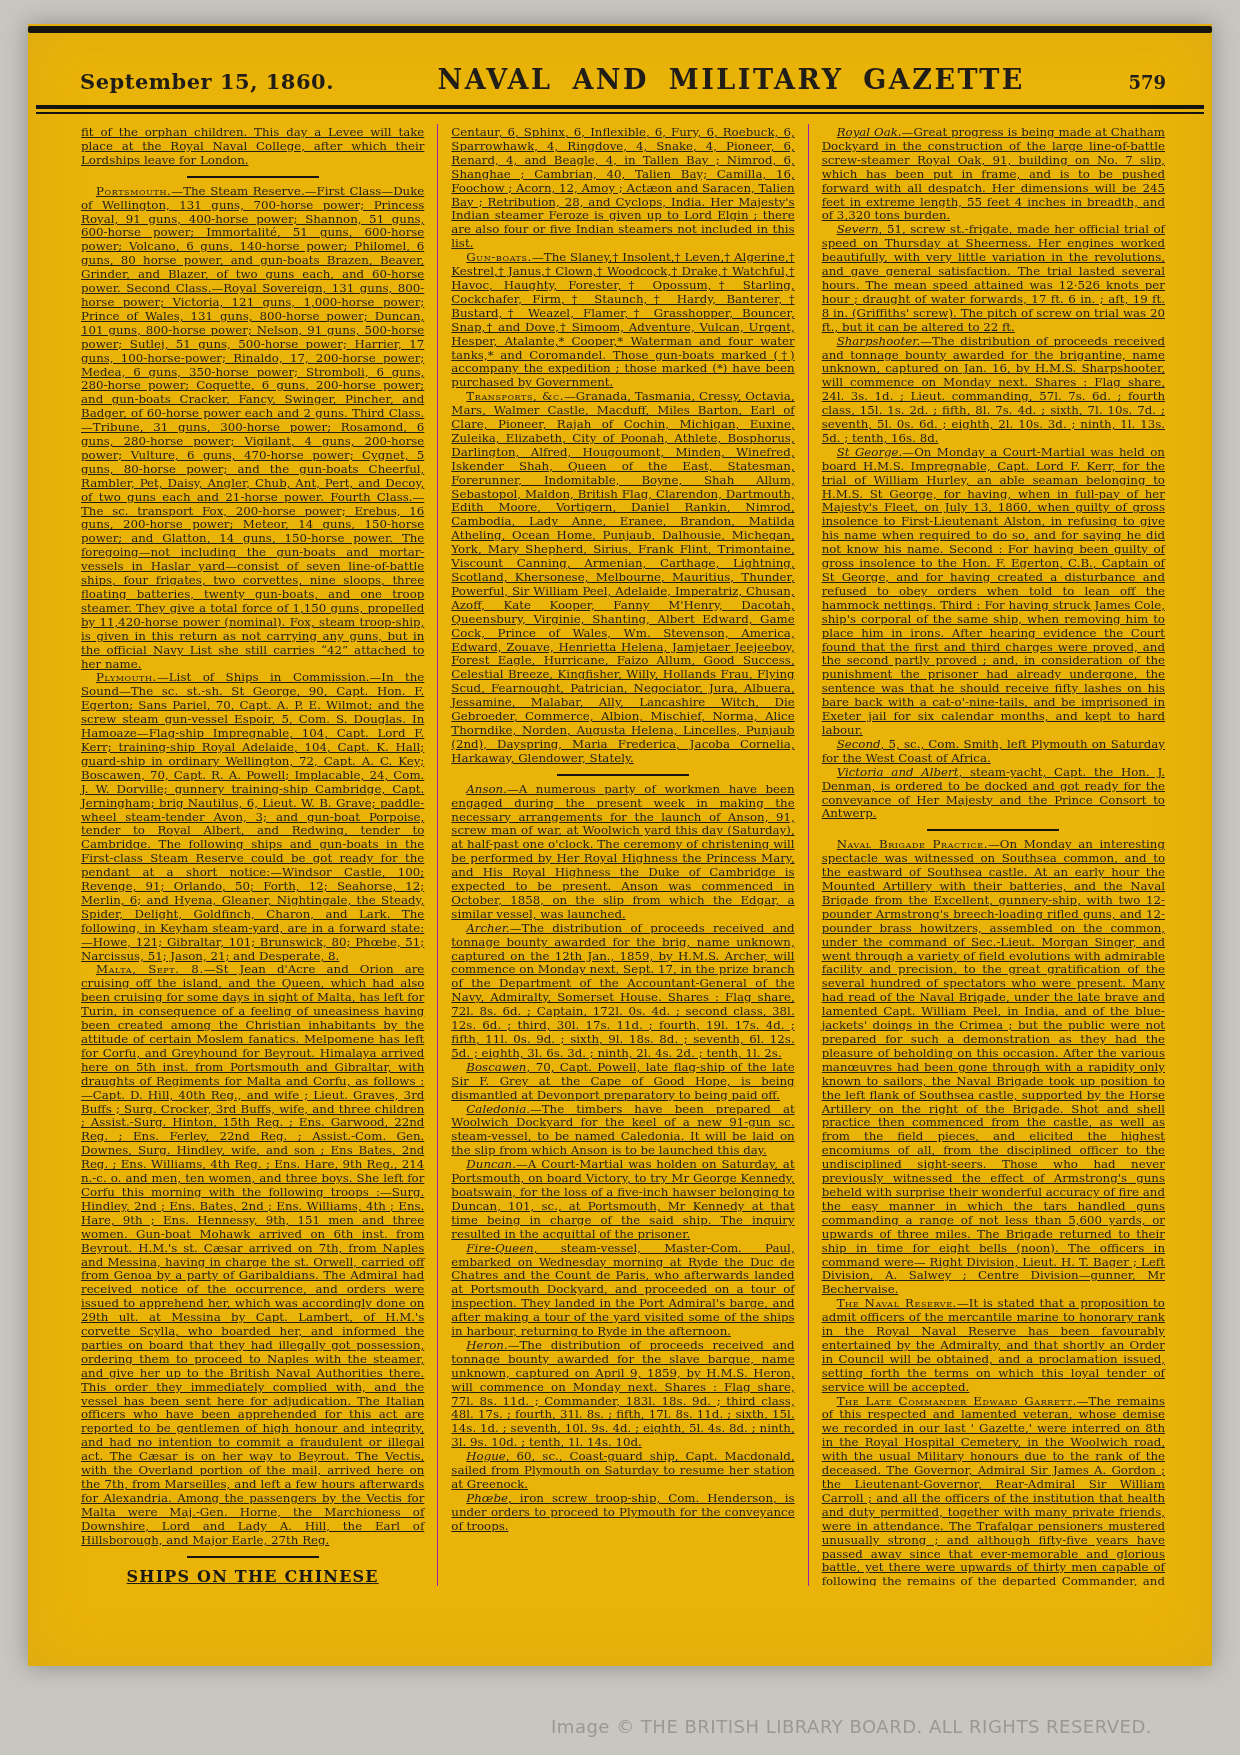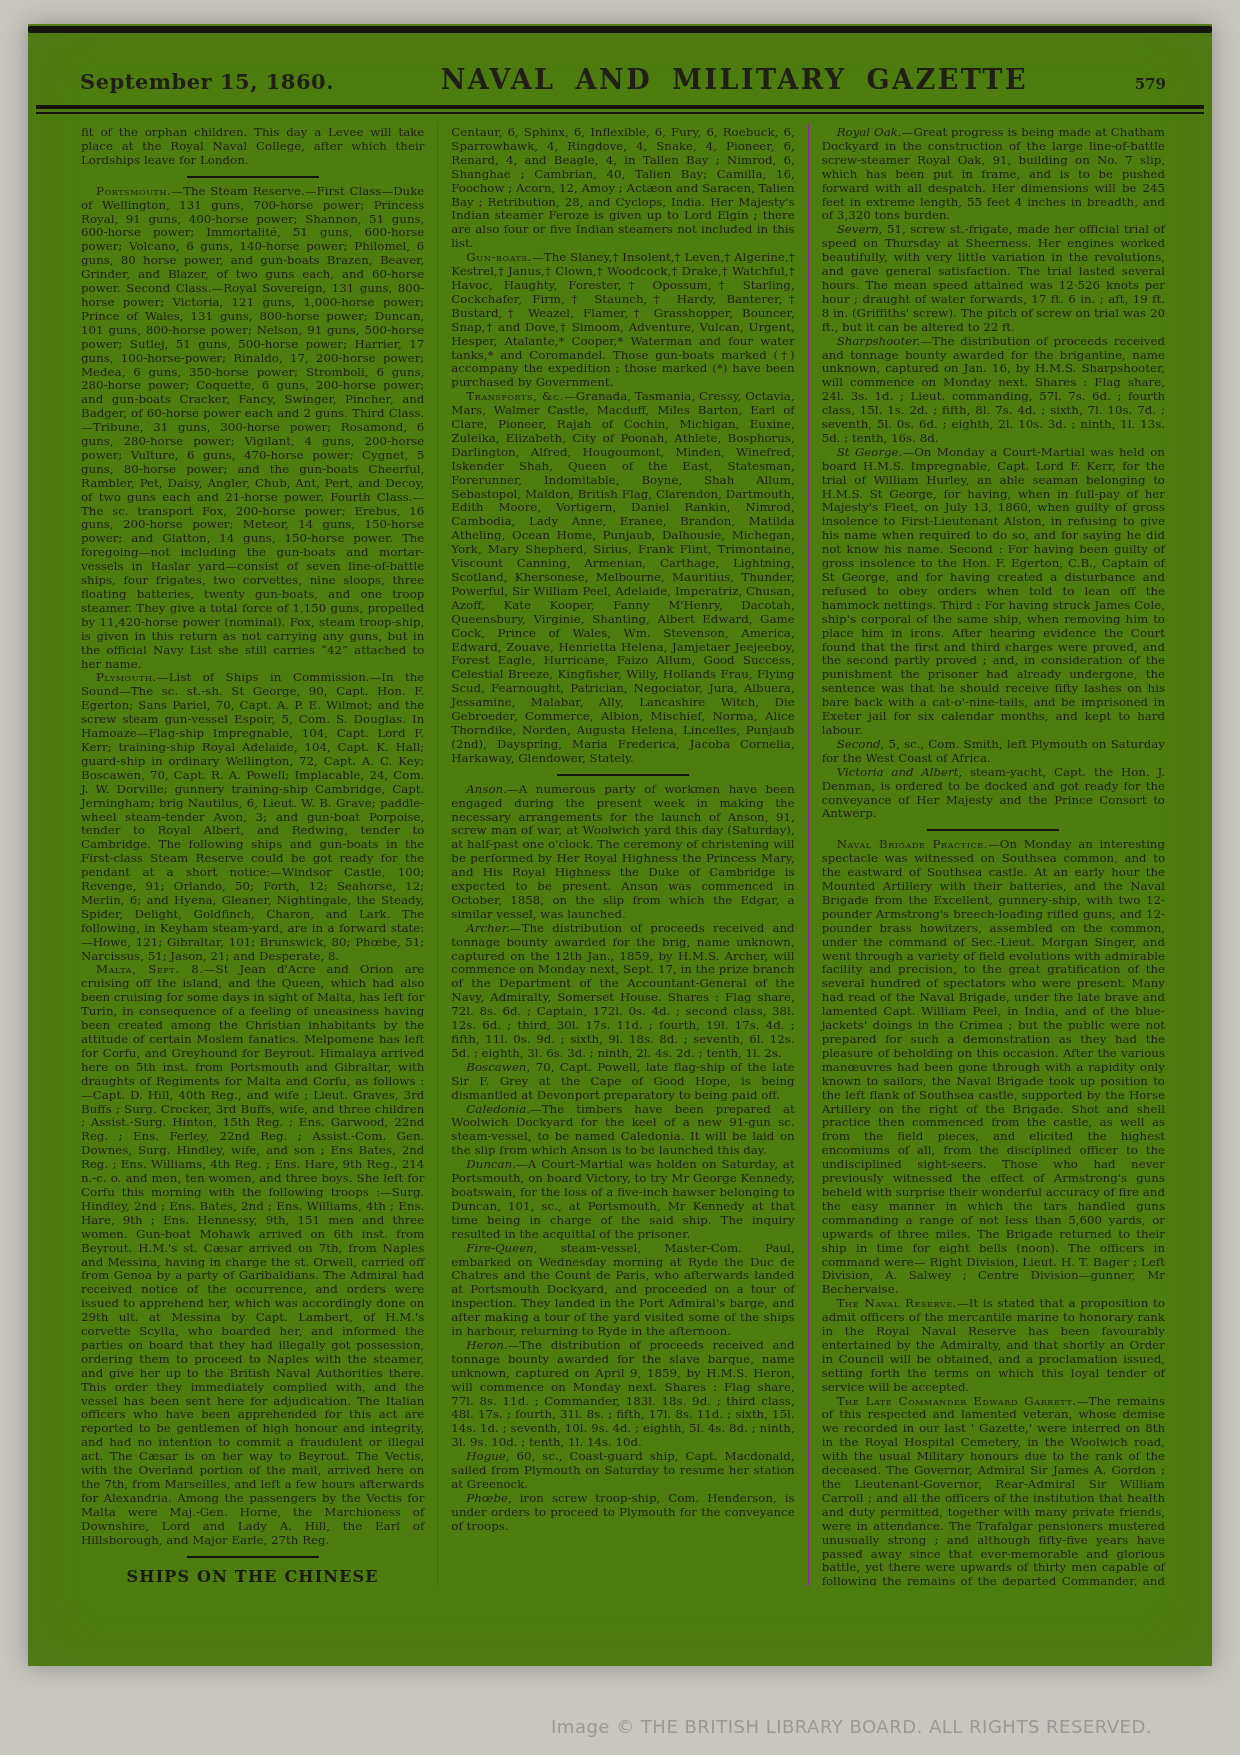--- a/index.html
+++ b/index.html
@@ -5,37 +5,37 @@
   * { margin:0; padding:0; box-sizing:border-box; }
   html,body { width:1240px; height:1755px; }
   body {
     background:#c7c6c1;
     font-family:"DejaVu Serif","Liberation Serif",serif;
     position:relative; overflow:hidden;
     color:#211e17;
   }
   .paper {
     position:absolute; left:28px; top:24px; width:1184px; height:1642px;
-    background:#4d7c0f;
+    background:#eab308;
     box-shadow:0 0 22px rgba(40,38,30,.35), inset 0 0 60px rgba(120,115,100,.12);
   }
   .scan-topbar { position:absolute; top:2px; left:0; right:0; height:7px; background:#16140e; border-radius:2px; }
   .masthead {
     display:flex; justify-content:space-between; align-items:baseline;
     padding:40px 46px 8px 52px;
   }
   .masthead .date { font-size:21px; font-weight:bold; letter-spacing:.5px; }
   .masthead .title { font-size:27px; font-weight:bold; letter-spacing:2.5px; word-spacing:8px; transform:scaleY(1.05); }
-  .masthead .pagenum { font-size:15px; font-weight:bold; }
+  .masthead .pagenum { font-size:18px; font-weight:bold; }
   .double-rule { margin:2px 8px 0; }
   .double-rule .r1 { height:4px; background:#16140e; }
   .double-rule .r2 { height:2px; background:#16140e; margin-top:3px; }
   .columns {
     display:flex; align-items:stretch;
-    margin:10px 34px 0 40px; height:1462px; overflow:hidden;
+    margin:10px 34px 0 40px; height:1462px; overflow:hidden;text-decoration:underline;
   }
   .column {
     flex:1 1 0; padding:2px 13px 0; overflow:hidden;
     border-left:1px solid #a21caf;
   }
   .column:first-child { border-left:none; }
   p.para {
     font-size:11.8px; line-height:13.9px; text-align:justify;
     text-indent:15px; color:#221f18;
   }

